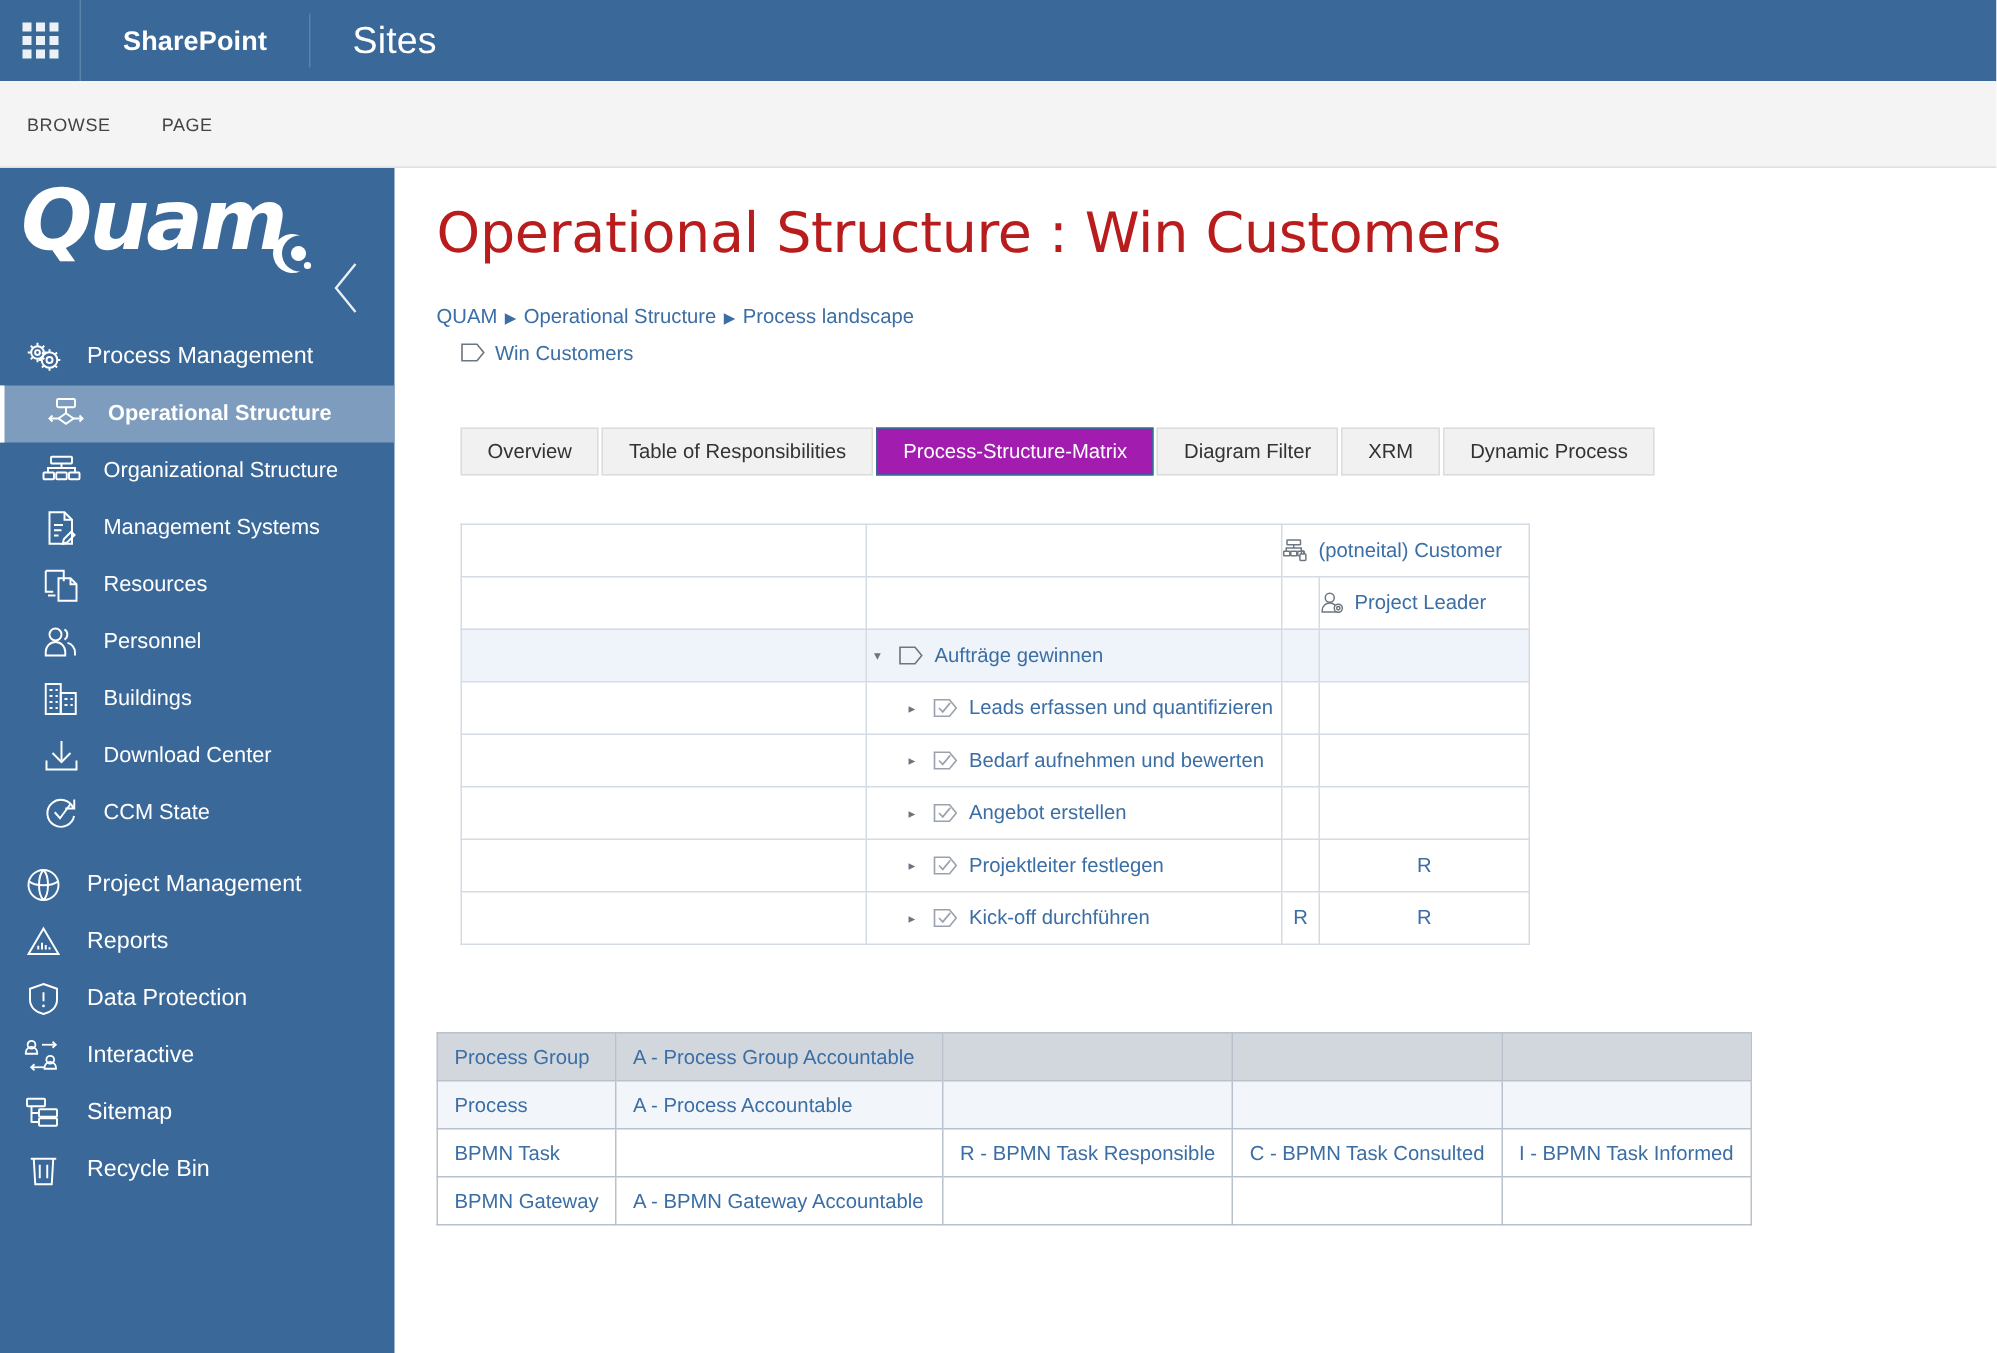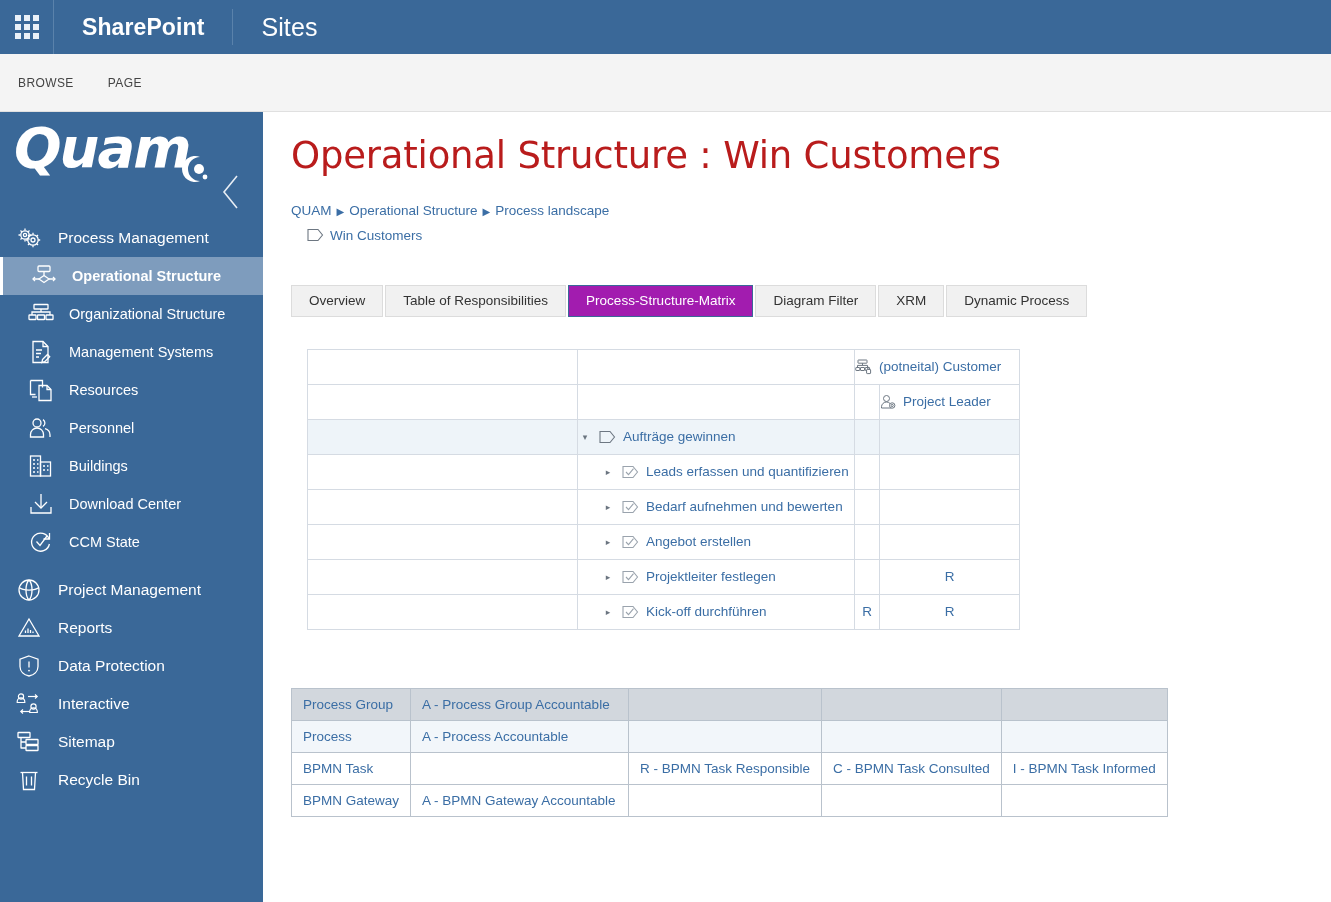--- a/index.html
+++ b/index.html
@@ -29,21 +29,21 @@
   .waffle {
     display: grid;
     grid-template-columns: repeat(3, 6px);
     grid-template-rows: repeat(3, 6px);
     gap: 3px;
   }
   .waffle i { background: #eaf1f8; display: block; }
   .suite-link {
     display: flex; align-items: center;
     padding: 0 28px;
-    font-size: 23px;
+    font-size: 18px;
     font-weight: bold;
     letter-spacing: .1px;
     color: #ffffff;
     cursor: pointer;
     white-space: nowrap;
   }
   .suite-sep { width: 1px; background: #5a82ab; margin: 9px 0; }
   .suite-link.plain { font-weight: normal; font-size: 25px; }
 
   
@@ -156,20 +156,21 @@
     margin-top: 6px; margin-left: 16px;
     font-size: 13.5px; color: #3b6ea5;
   }
 
   
   .tabstrip {
     display: flex;
     margin-top: 42px;
     gap: 2px;
     align-items: stretch;
+    margin-left: 16px;
   }
   .tab {
     background: #f1f1f1;
     border: 1px solid #dcdcdc;
     color: #333333;
     font-size: 13.5px;
     padding: 7px 17px 8px;
     cursor: pointer;
     white-space: nowrap;
   }

